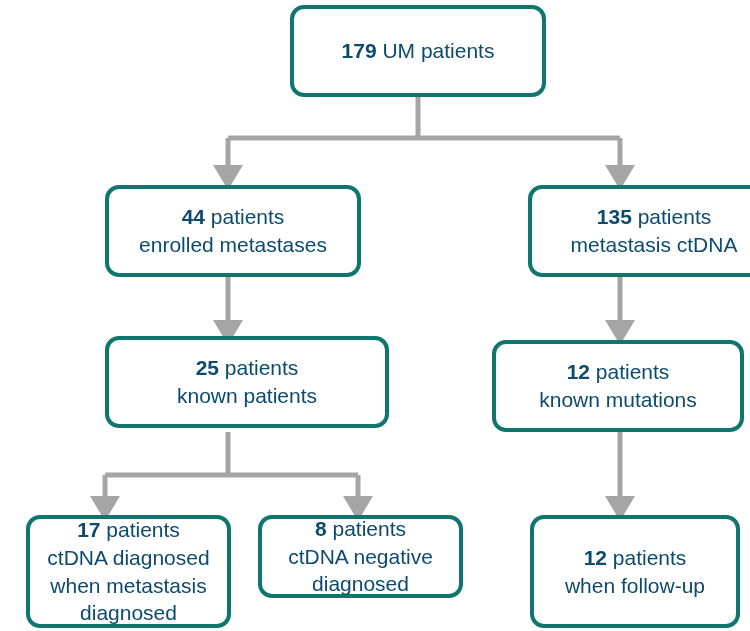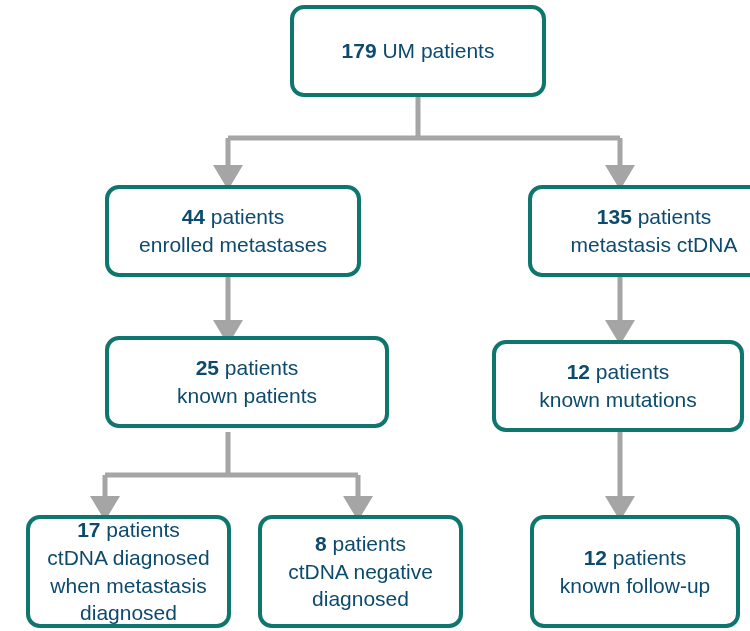--- a/index.html
+++ b/index.html
@@ -98,24 +98,24 @@
     <span class="line">known mutations</span>
   </div>
 
   <div class="node" style="left:5px; top:515px; width:205px; height:113px;margin-left:21px;">
     <span class="line"><span class="num">17</span><span> patients</span></span>
     <span class="line">ctDNA diagnosed</span>
     <span class="line">when metastasis</span>
     <span class="line">diagnosed</span>
   </div>
 
-  <div class="node" style="left:258px; top:515px; width:205px; height:113px;">
+  <div class="node" style="left:258px; top:515px; width:205px; height:83px;">
     <span class="line"><span class="num">8</span><span> patients</span></span>
     <span class="line">ctDNA negative</span>
     <span class="line">diagnosed</span>
   </div>
 
   <div class="node" style="left:530px; top:515px; width:210px; height:113px;">
     <span class="line"><span class="num">12</span><span> patients</span></span>
-    <span class="line">known follow-up</span>
+    <span class="line">when follow-up</span>
   </div>
 
 </div>
 
 </body></html>

